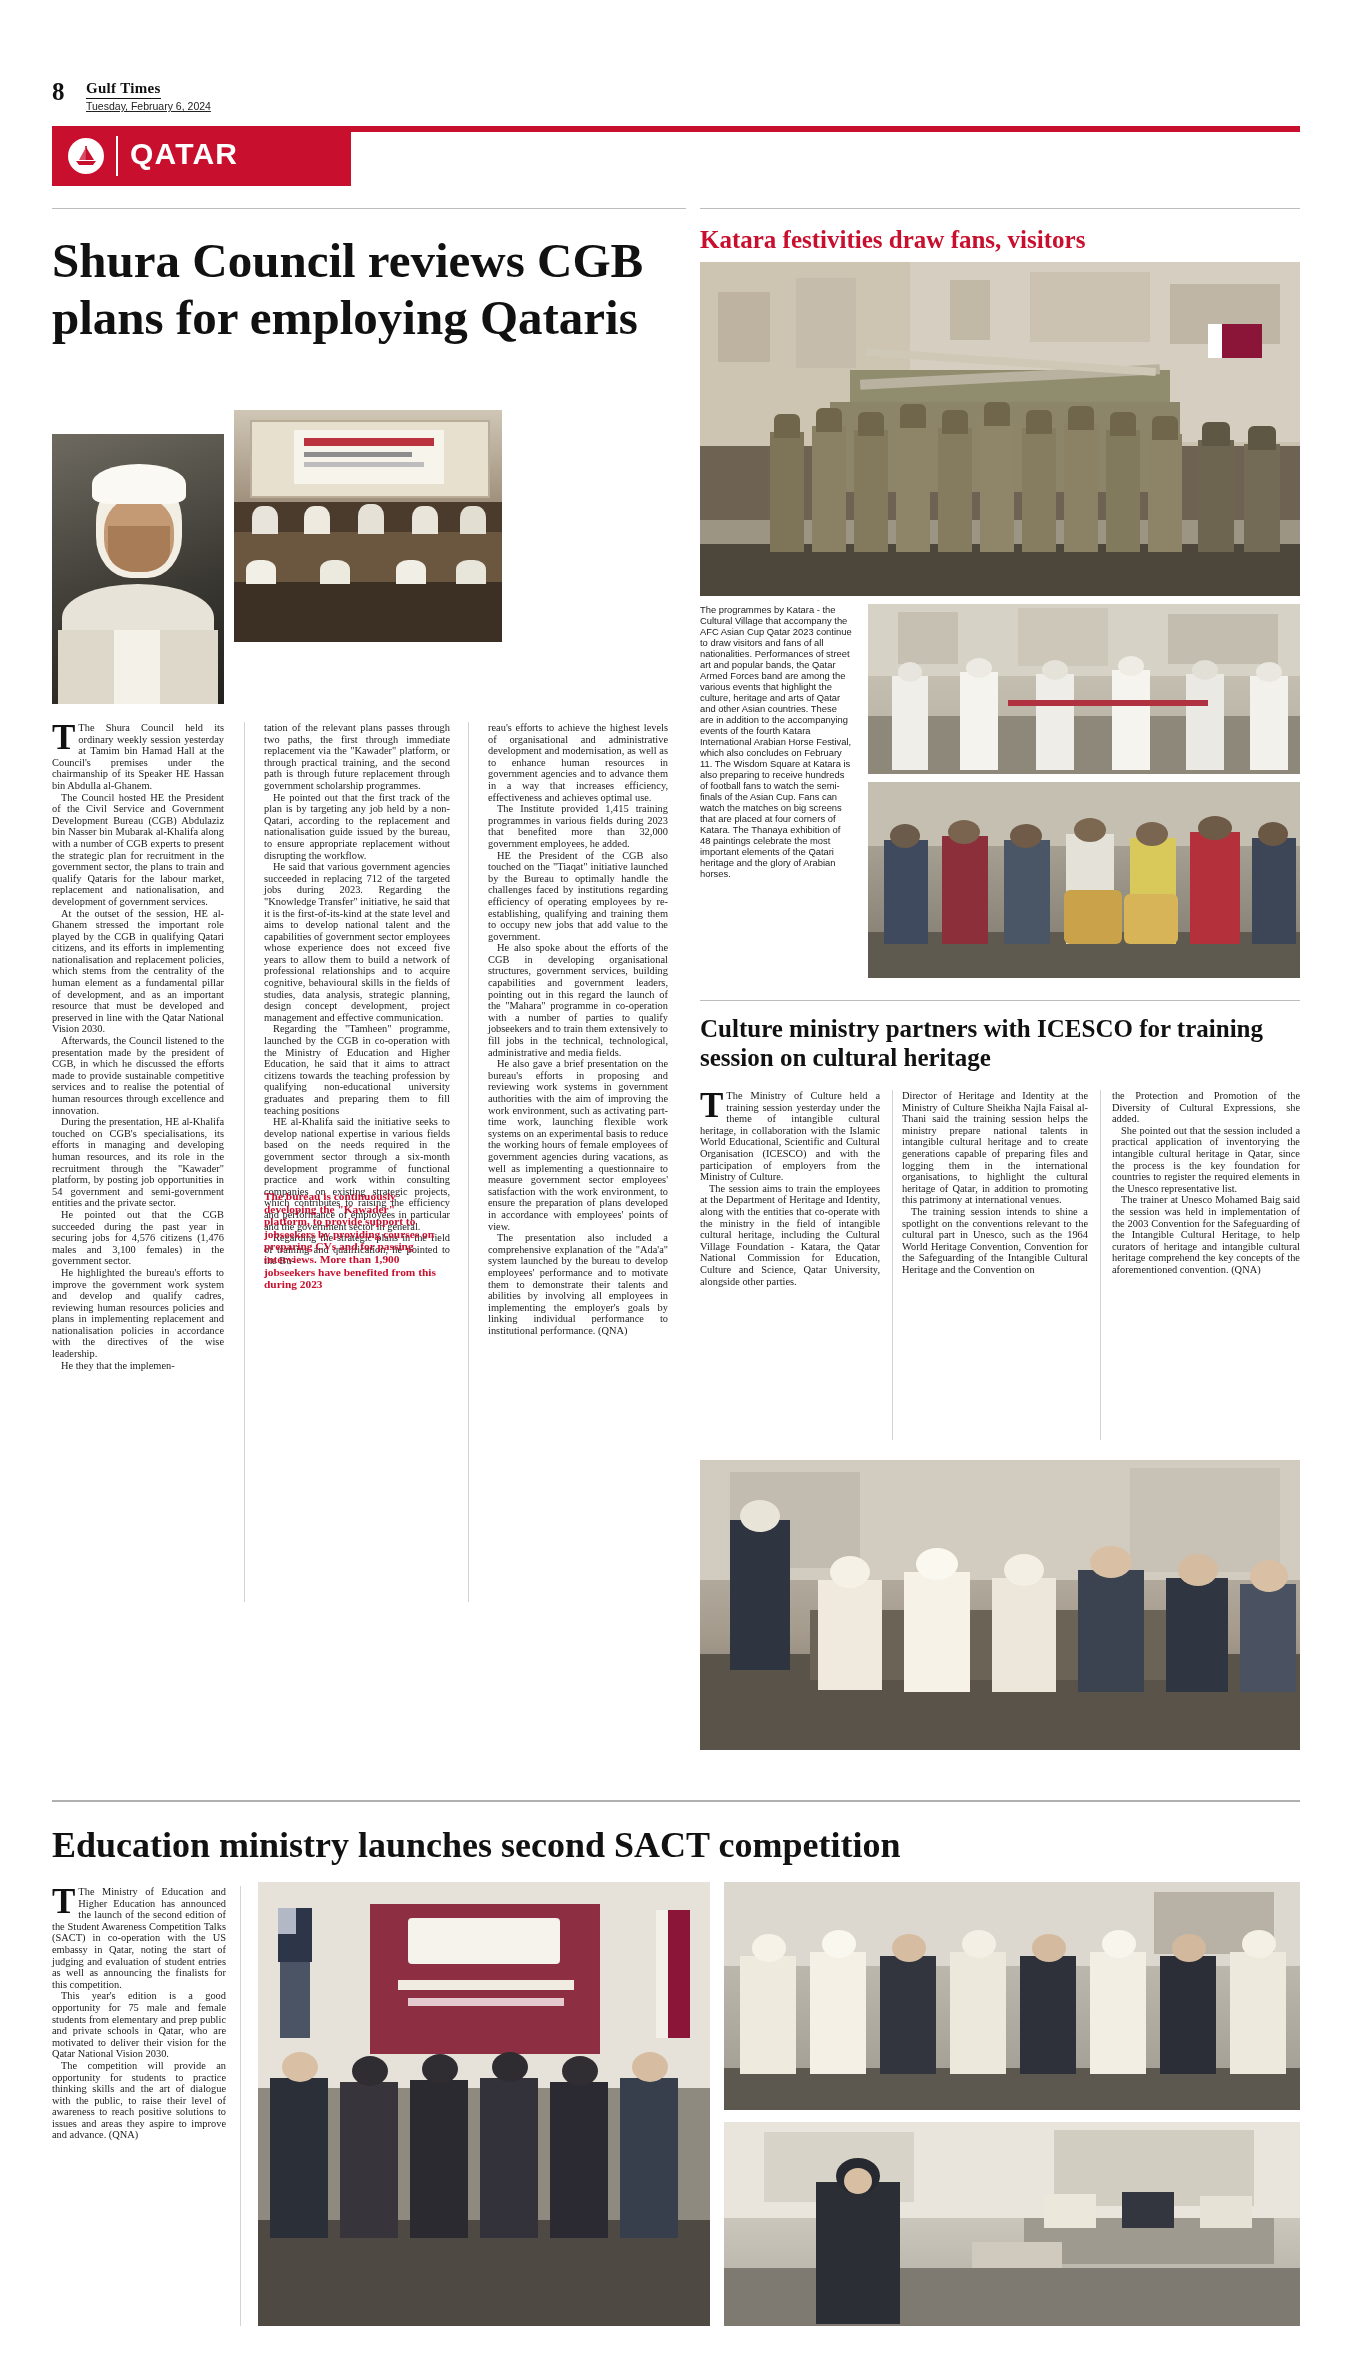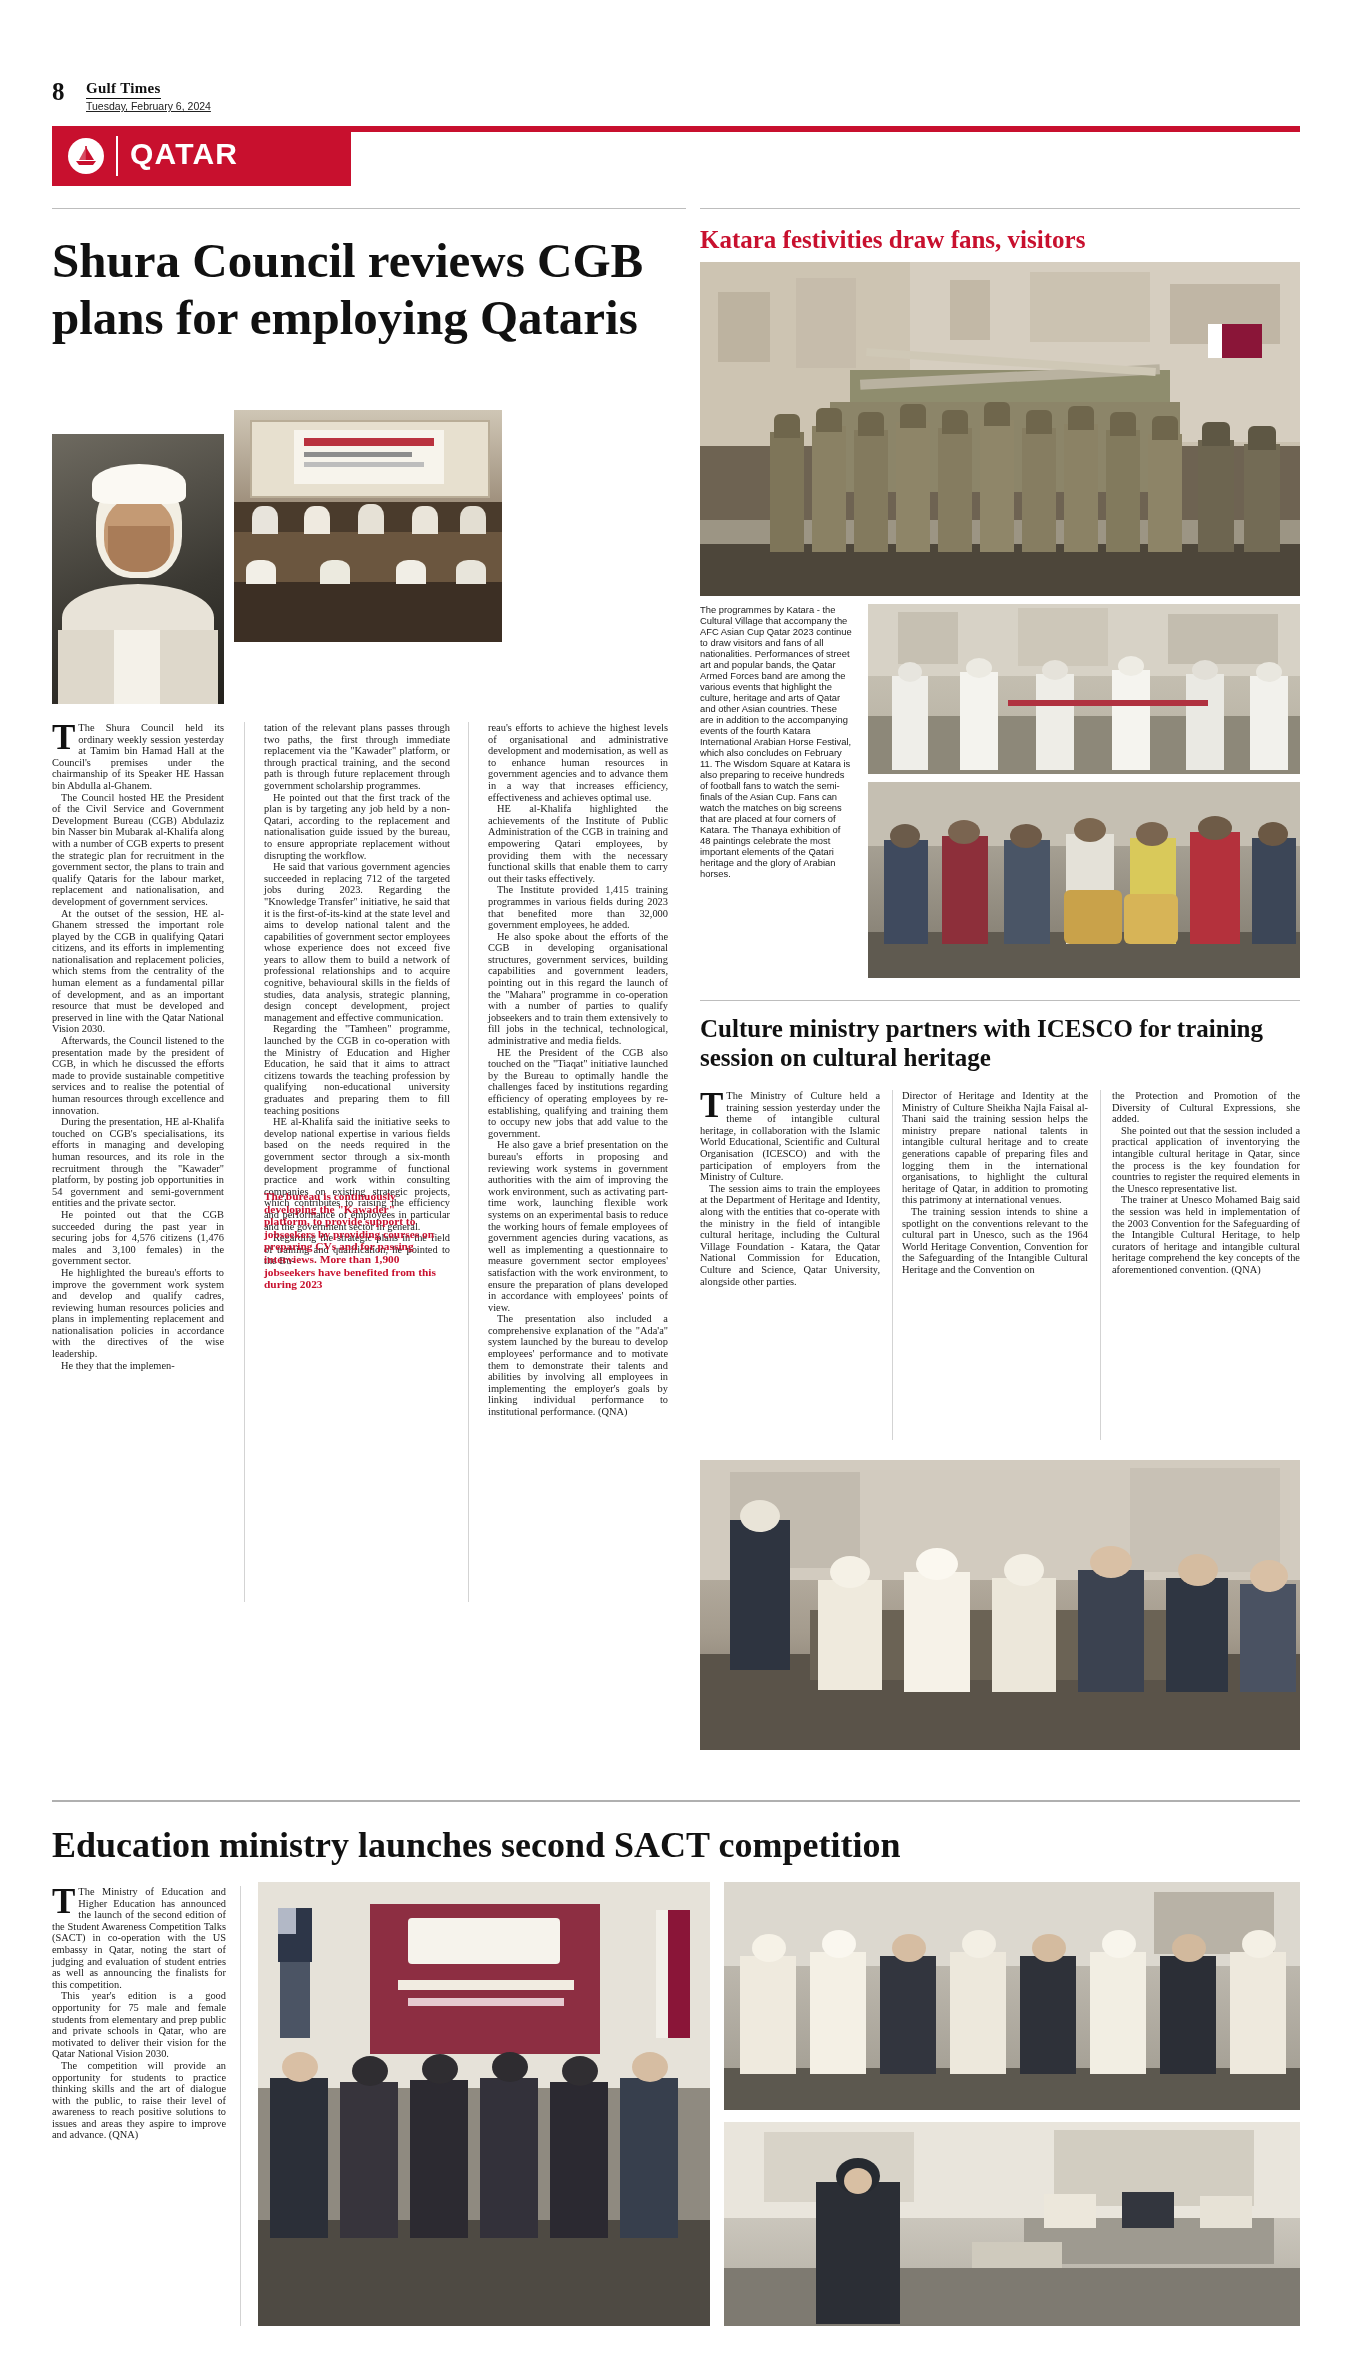--- a/index.html
+++ b/index.html
@@ -117,24 +117,23 @@
     <p class="first">tation of the relevant plans passes through two paths, the first through immediate replacement via the "Kawader" platform, or through practical training, and the second path is through future replacement through government scholarship programmes.</p>
     <p>He pointed out that the first track of the plan is by targeting any job held by a non-Qatari, according to the replacement and nationalisation guide issued by the bureau, to ensure appropriate replacement without disrupting the workflow.</p>
     <p>He said that various government agencies succeeded in replacing 712 of the targeted jobs during 2023. Regarding the "Knowledge Transfer" initiative, he said that it is the first-of-its-kind at the state level and aims to develop national talent and the capabilities of government sector employees whose experience does not exceed five years to allow them to build a network of professional relationships and to acquire cognitive, behavioural skills in the fields of studies, data analysis, strategic planning, design concept development, project management and effective communication.</p>
     <p>Regarding the "Tamheen" programme, launched by the CGB in co-operation with the Ministry of Education and Higher Education, he said that it aims to attract citizens towards the teaching profession by qualifying non-educational university graduates and preparing them to fill teaching positions</p>
     <p>HE al-Khalifa said the initiative seeks to develop national expertise in various fields based on the needs required in the government sector through a six-month development programme of functional practice and work within consulting companies on existing strategic projects, which contributes to raising the efficiency and performance of employees in particular and the government sector in general.</p>
     <p>Regarding the strategic plans in the field of training and qualification, he pointed to the Bu-</p>
   </div>
 
   <div class="body-col" style="position:absolute;left:488px;top:722px;width:180px;">
     <p class="first">reau's efforts to achieve the highest levels of organisational and administrative development and modernisation, as well as to enhance human resources in government agencies and to advance them in a way that increases efficiency, effectiveness and achieves optimal use.</p>
-    <p>HE al-Khalifa highlighted the achievements of the Institute of Public Administration of the CGB in training and empowering Qatari employees, by providing them with the necessary functional skills that enable them to carry out their tasks effectively.</p>
     <p>The Institute provided 1,415 training programmes in various fields during 2023 that benefited more than 32,000 government employees, he added.</p>
+    <p>HE the President of the CGB also touched on the "Tiaqat" initiative launched by the Bureau to optimally handle the challenges faced by institutions regarding efficiency of operating employees by re-establishing, qualifying and training them to occupy new jobs that add value to the government.</p>
     <p>He also spoke about the efforts of the CGB in developing organisational structures, government services, building capabilities and government leaders, pointing out in this regard the launch of the "Mahara" programme in co-operation with a number of parties to qualify jobseekers and to train them extensively to fill jobs in the technical, technological, administrative and media fields.</p>
-    <p>HE the President of the CGB also touched on the "Tiaqat" initiative launched by the Bureau to optimally handle the challenges faced by institutions regarding efficiency of operating employees by re-establishing, qualifying and training them to occupy new jobs that add value to the government.</p>
     <p>He also gave a brief presentation on the bureau's efforts in proposing and reviewing work systems in government authorities with the aim of improving the work environment, such as activating part-time work, launching flexible work systems on an experimental basis to reduce the working hours of female employees of government agencies during vacations, as well as implementing a questionnaire to measure government sector employees' satisfaction with the work environment, to ensure the preparation of plans developed in accordance with employees' points of view.</p>
     <p>The presentation also included a comprehensive explanation of the "Ada'a" system launched by the bureau to develop employees' performance and to motivate them to demonstrate their talents and abilities by involving all employees in implementing the employer's goals by linking individual performance to institutional performance. (QNA)</p>
   </div>
 
   <div class="pull" style="left:264px;top:1190px;width:178px;">The bureau is continuously developing the "Kawader" platform, to provide support to jobseekers by providing courses on preparing CVs and for passing interviews. More than 1,900 jobseekers have benefited from this during 2023</div>
   <div style="position:absolute;left:264px;top:1184px;width:178px;height:0px;"></div>
 
   <div class="rule-vert" style="left:244px;top:722px;height:880px;"></div>
   <div class="rule-vert" style="left:468px;top:722px;height:880px;"></div>
 

